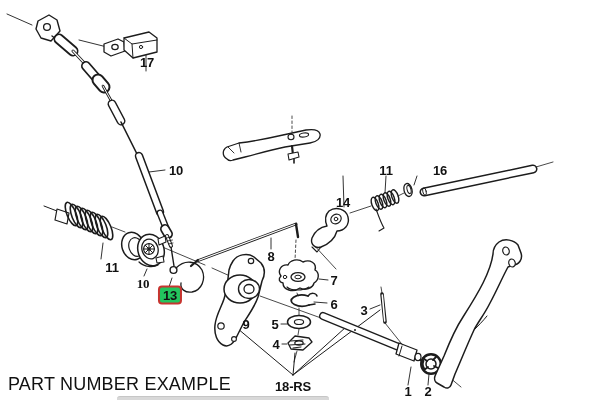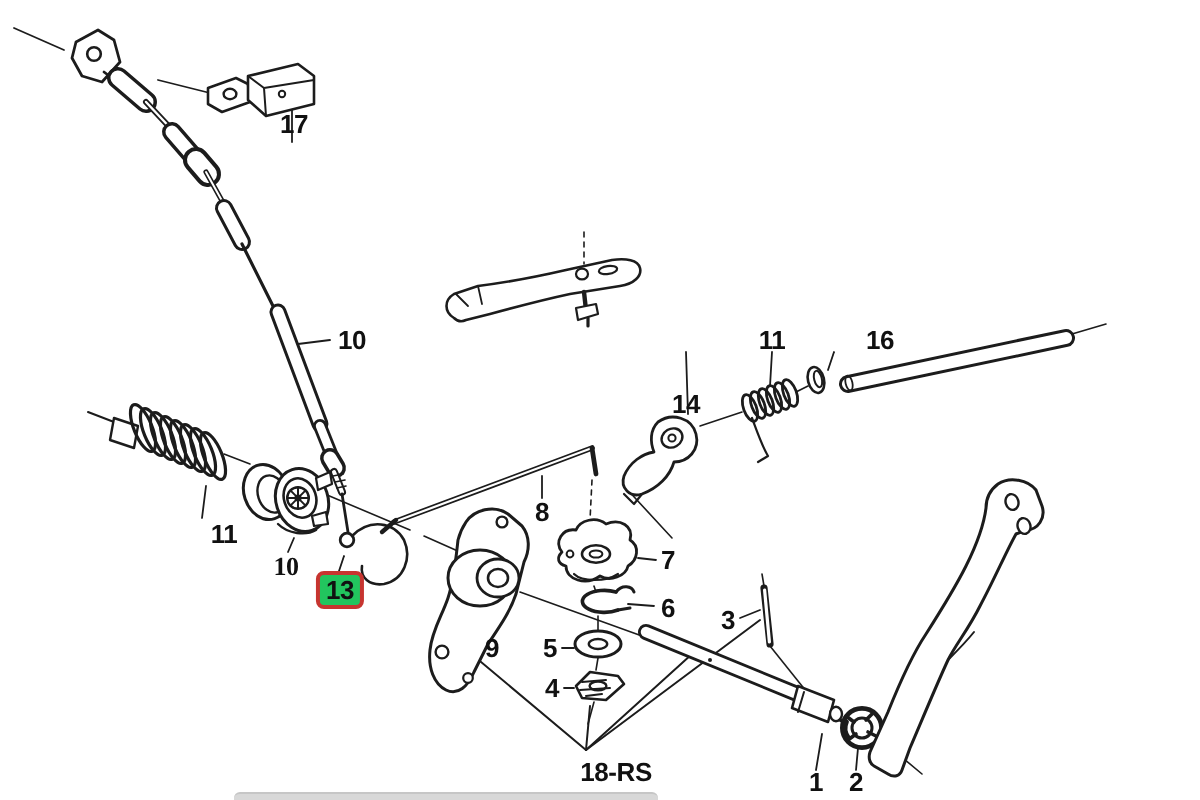--- a/index.html
+++ b/index.html
@@ -267,19 +267,20 @@
       <div class="plabel" style="left: 271px; top: 256px;">8</div>
       <div class="plabel" style="left: 246px; top: 324px;">9</div>
       <div class="plabel" style="left: 143px; top: 283px; font-family: Liberation Serif, serif;">10</div>
       <div class="plabel" style="left: 112px; top: 267px;">11</div>
       <div class="plabel" style="left: 176px; top: 170px;">10</div>
       <div class="plabel highlight" style="left: 170px; top: 295px;">13</div>
       <div class="plabel" style="left: 343px; top: 184px; margin-top: 18px;">14</div>
       <div class="plabel" style="left: 386px; top: 170px;">11</div>
       <div class="plabel" style="left: 440px; top: 170px;">16</div>
       <div class="plabel" style="left: 147px; top: 62px;">17</div>
-      <div class="plabel" style="left: 308px; top: 386px;">18-RS</div>
+      <div class="plabel" style="left: 293px; top: 386px;">18-RS</div>
     </div>
 
+<div class="caption">PART NUMBER EXAMPLE</div>
 
 <div class="bottom-strip"></div>
 
 </div>
 
 </body></html>

